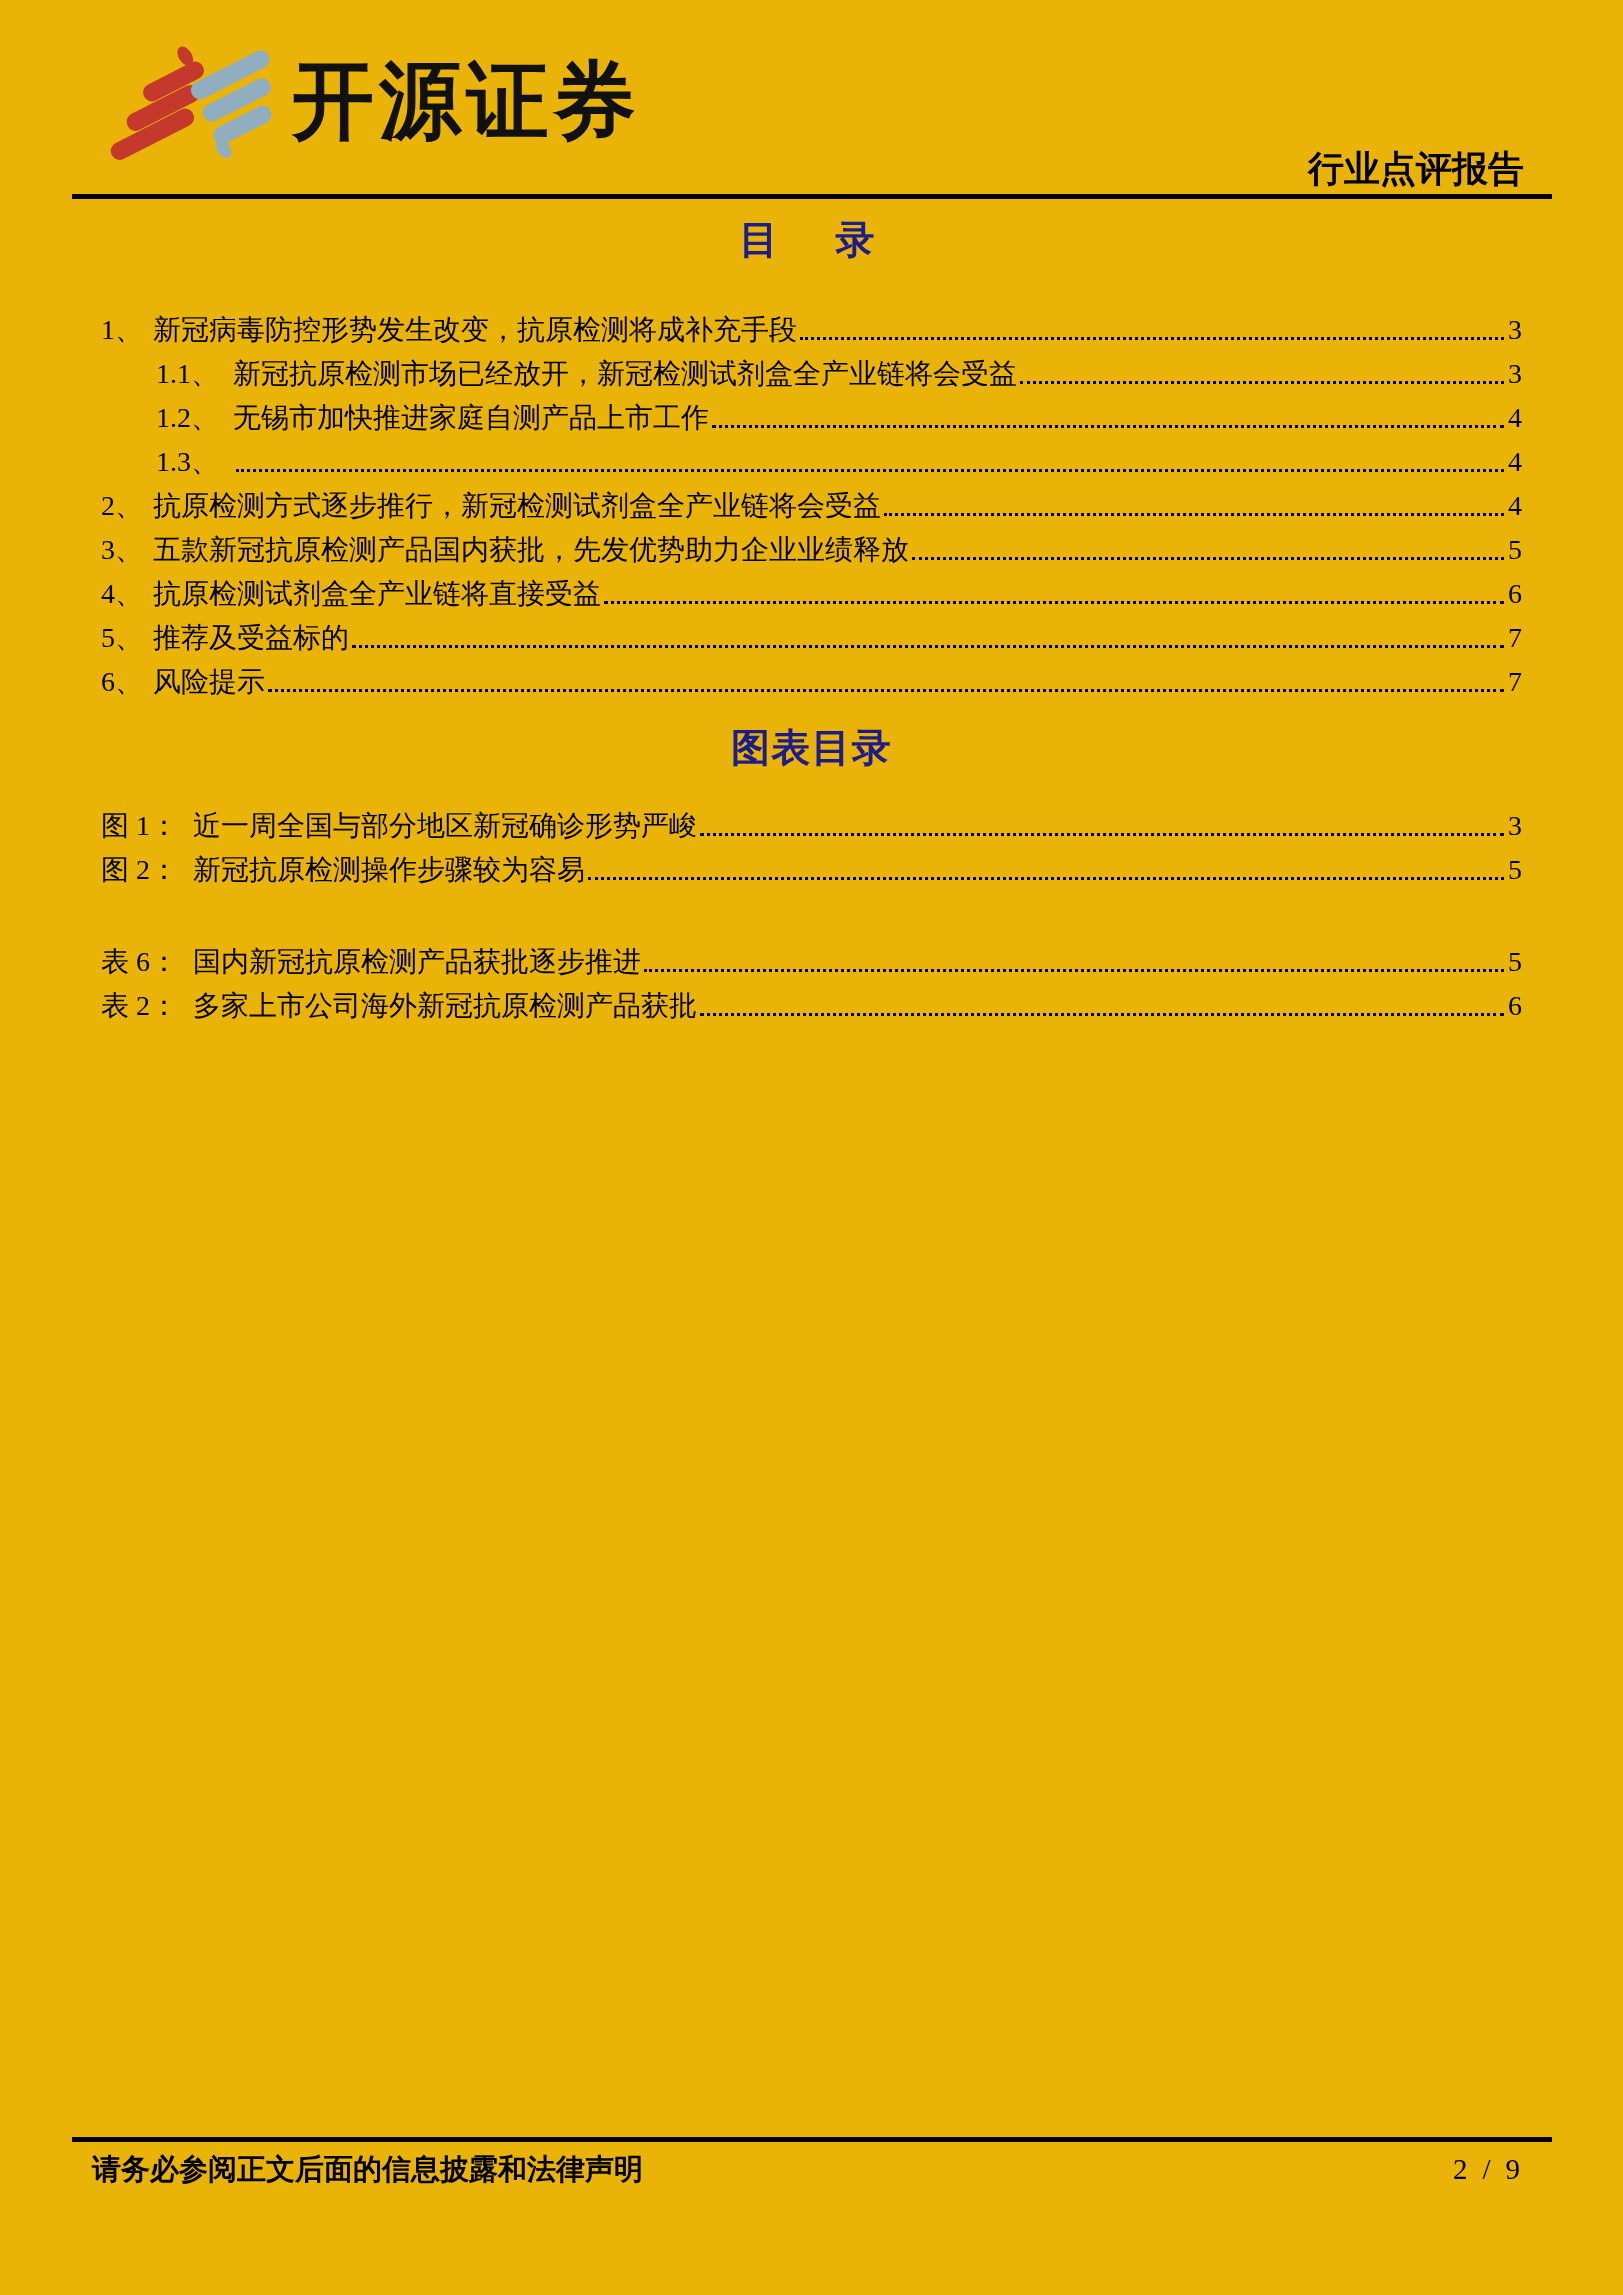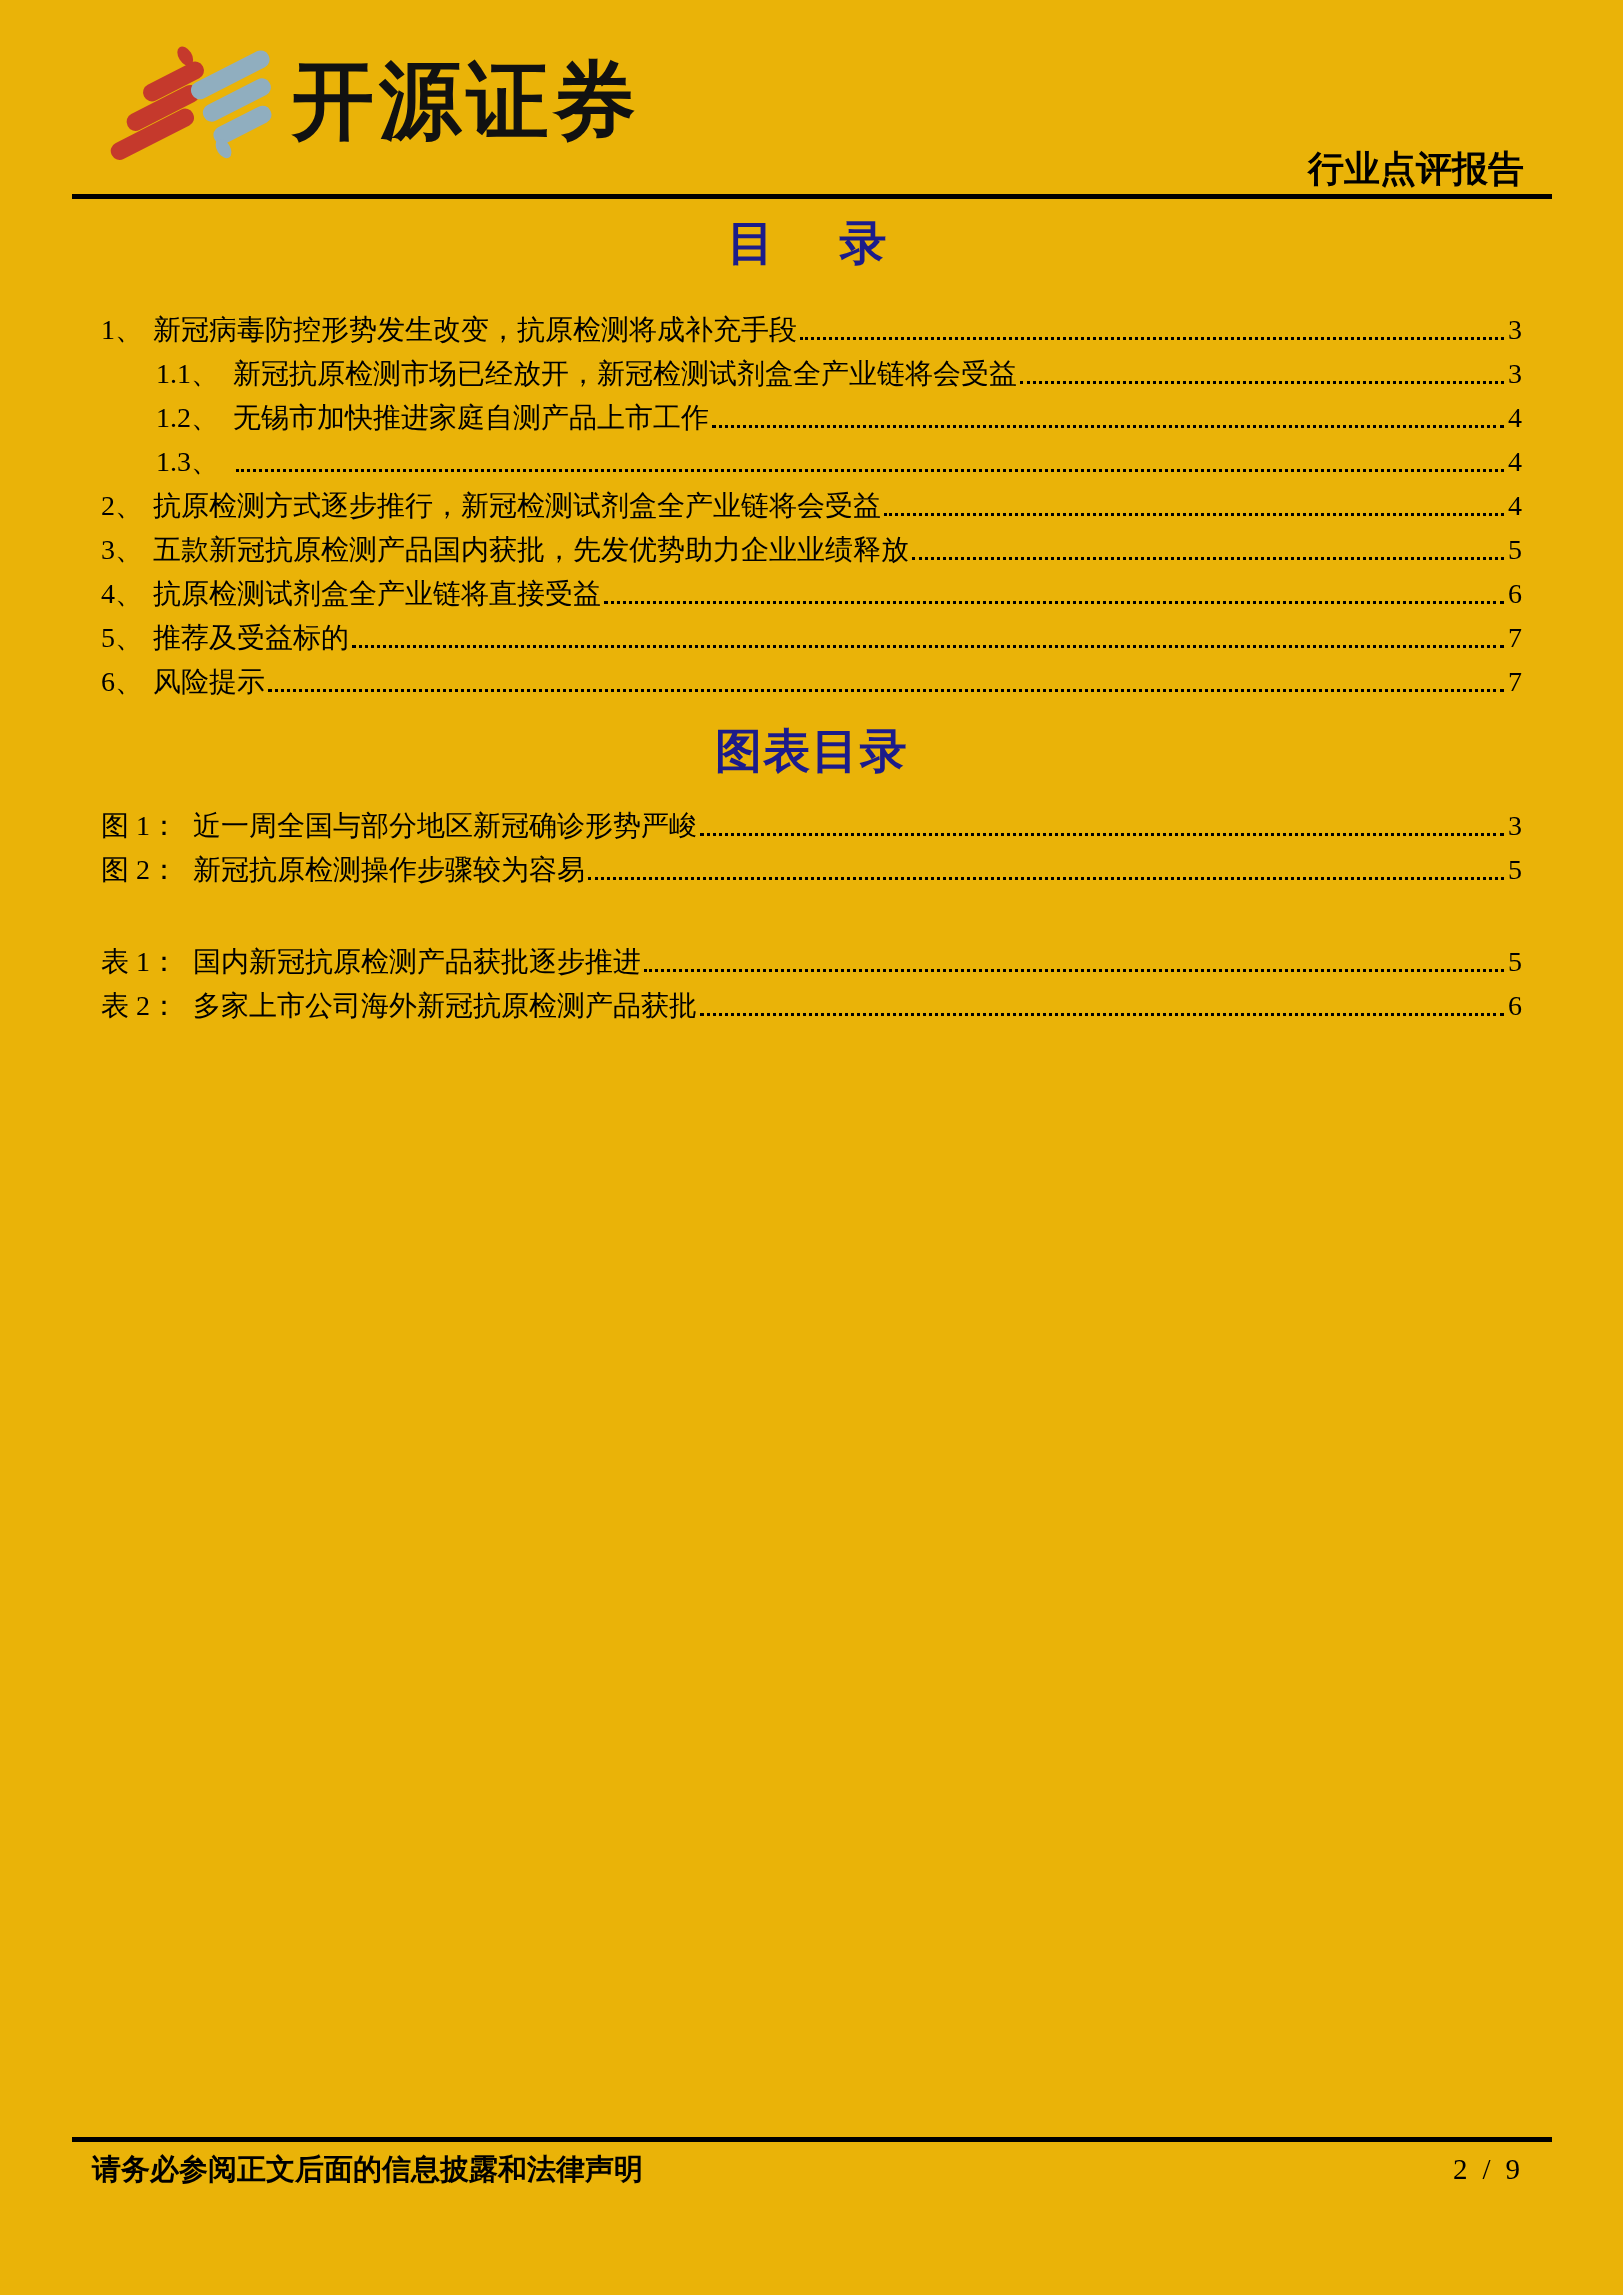--- a/index.html
+++ b/index.html
@@ -17,21 +17,21 @@
   }
   .report-type {
     position:absolute; top:145px; right:99px; font-size:36px; font-weight:bold;
     font-family:Liberation Sans, sans-serif;
   }
   .header-rule { position:absolute; top:194px; left:72px; width:1480px; height:4.6px; background:#000; }
 
   
   .toc-title, .charts-title {
     position:absolute; left:0; width:100%; text-align:center;
-    font-size:47px; font-weight:bold; color:var(--navy,#1c1c8a); line-height:1;
+    font-size:39px; font-weight:bold; color:var(--navy,#1c1c8a); line-height:1;
   }
   .toc-title { top:220px; letter-spacing:9.2px; }
   .charts-title { top:728px; letter-spacing:1.3px; }
 
   
   .list { position:absolute; left:101px; width:1421px; }
   #toc-list { top:302px; }
   #figures-list { top:798px; }
   #tables-list { top:934px; }
 
@@ -154,21 +154,21 @@
 
   <div class="row fig">
     <span class="label">图 2：</span>
     <span class="text">新冠抗原检测操作步骤较为容易</span>
     <span class="leader"></span>
     <span class="page-num">5</span>
   </div>
 </div>
   <div class="list" id="tables-list">
   <div class="row fig">
-    <span class="label">表 1：</span>
+    <span class="label">表 6：</span>
     <span class="text">国内新冠抗原检测产品获批逐步推进</span>
     <span class="leader"></span>
     <span class="page-num">5</span>
   </div>
 
   <div class="row fig">
     <span class="label">表 2：</span>
     <span class="text">多家上市公司海外新冠抗原检测产品获批</span>
     <span class="leader"></span>
     <span class="page-num">6</span>

